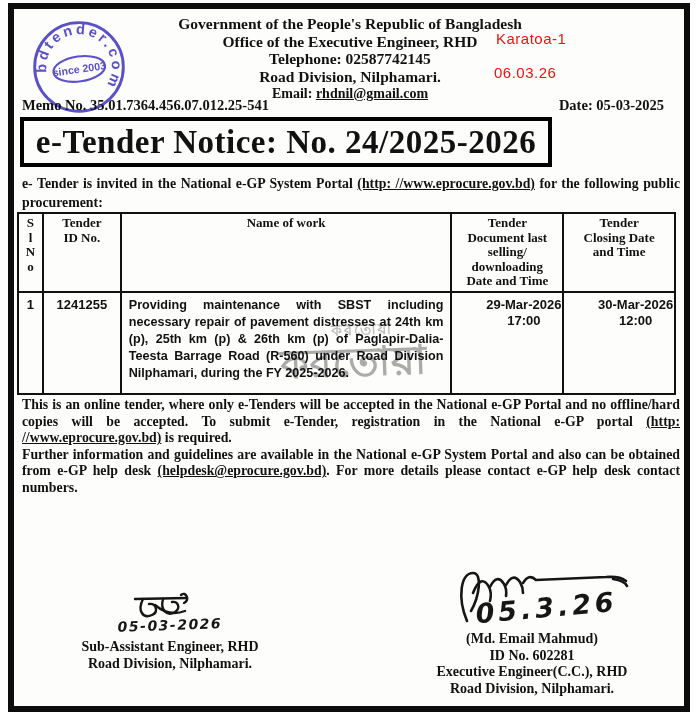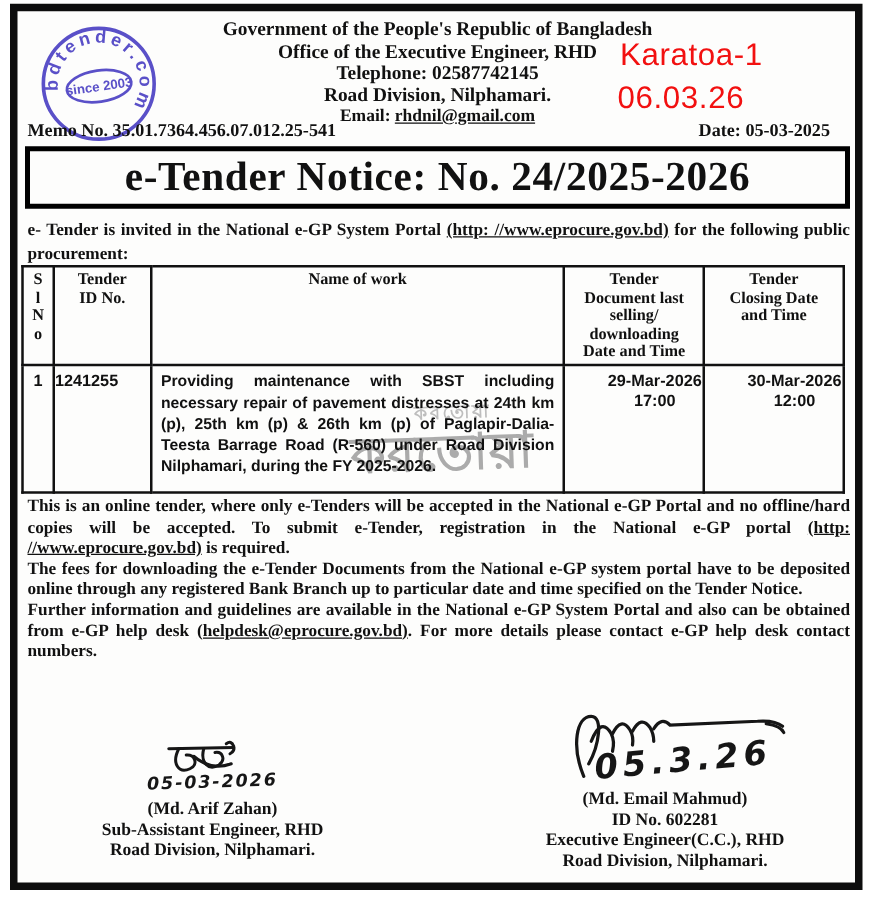--- a/index.html
+++ b/index.html
@@ -16,29 +16,29 @@
   
   .stamp { position:absolute; left:26px; top:14px; width:106px; height:106px; }
   .hdr {
     position:absolute; left:120px; top:15px; width:460px;
     text-align:center; font-weight:bold; font-size:15.5px; line-height:17.5px;
   }
   .hdr .email-line { font-size:14px; }
   .hdr .email { text-decoration:underline; }
   .rednote {
     position:absolute; font-family:"Liberation Sans", sans-serif;
-    font-size:25px; letter-spacing:0.5px;
+    font-size:15px; letter-spacing:0.5px;
   }
   .rednote.l1 { left:496px; top:30px; }
   .rednote.l2 { left:494px; top:64px; }
   .memo { position:absolute; left:22px; top:97px; font-weight:bold; font-size:14.5px; }
   .datetop { position:absolute; right:36px; top:97px; font-weight:bold; font-size:14.5px; }
   
   .titlebox {
-    position:absolute; left:20px; top:117px; width:660px; height:50px;
+    position:absolute; left:20px; top:117px; width:532px; height:50px;
     border:4px solid #000; display:flex; align-items:center; justify-content:center;
   }
   .titlebox .t { font-weight:bold; font-size:33px; letter-spacing:0.5px; white-space:nowrap; }
   
   .intro {
     position:absolute; left:22px; top:174px; width:658px;
     font-size:13.8px; font-weight:600; line-height:19px; text-align:justify;
   }
   .lnk { font-weight:bold; text-decoration:underline; }
   
@@ -61,21 +61,21 @@
     white-space:pre-line; line-height:14.5px; padding:2px 1px;
   }
   table.tnd .h-row { height:74px; }
   table.tnd .b-row { height:102px; }
   .c-sl  { width:25px; }
   .c-id  { width:78px; }
   .c-wk  { width:332px; }
   .c-doc { width:112px; }
   .c-cl  { width:112px; }
   td.v-sl { font-family:"Liberation Sans", sans-serif; font-weight:bold; font-size:13px; text-align:center; padding-top:4px; }
-  td.v-id { font-family:"Liberation Sans", sans-serif; font-weight:bold; font-size:13px; text-align:left; padding-top:4px; }
+  td.v-id { font-family:"Liberation Sans", sans-serif; font-weight:bold; font-size:13px; text-align:center; padding-top:4px; }
   td.v-wk {
     font-family:"Liberation Sans", sans-serif; font-weight:bold; font-size:12.6px;
     line-height:17px; text-align:justify; padding:4px 7px 2px 7px;border-radius:19px;
   }
   td.v-dt {
     font-family:"Liberation Sans", sans-serif; font-weight:bold; font-size:13px;
     text-align:center; white-space:pre-line; line-height:16px; padding-top:4px;padding-left:33px;
   }
   
   .bodytxt {
@@ -171,36 +171,34 @@
       <td class="v-dt">29-Mar-2026
 17:00</td>
       <td class="v-dt">30-Mar-2026
 12:00</td>
     </tr>
   </tbody>
     </table>
 
   <div class="bodytxt">
     <div><span>This is an online tender, where only e-Tenders will be accepted in the National e-GP Portal and no offline/hard copies will be accepted. To submit e-Tender, registration in the National e-GP portal </span><span class="lnk">(http: //www.eprocure.gov.bd)</span><span> is required.</span></div>
-    <div>The fees for downloading the e-Tender Documents from the National e-GP system portal have to be deposited online through any registered Bank Branch up to particular date and time specified on the Tender Notice.</div>
     <div><span>Further information and guidelines are available in the National e-GP System Portal and also can be obtained from e-GP help desk </span><span class="lnk">(helpdesk@eprocure.gov.bd)</span><span>. For more details please contact e-GP help desk contact numbers.</span></div>
   </div>
 
   <div class="sig-left">
     <svg width="150" height="44" viewBox="0 0 150 44">
       <g stroke="#161616" stroke-width="2.4" fill="none" stroke-linecap="round">
         <path d="M40,8 L92,7"></path>
         <path d="M48,8 C42,20 48,28 57,24 C64,21 61,12 54,13"></path>
         <path d="M68,8 C65,19 72,26 80,21 C86,17 83,10 77,11"></path>
         <path d="M86,4 q4,-3 6,2 q1,4 -3,6"></path>
         <path d="M60,14 q14,12 30,6"></path>
       </g>
       <text x="75" y="39" text-anchor="middle" transform="rotate(-2 75 36)" font-family="DejaVu Sans, sans-serif" font-style="italic" font-weight="bold" font-size="14" letter-spacing="1.5" fill="#161616">05-03-2026</text>
     </svg>
-    <div class="sig-name">(Md. Arif Zahan)</div>
     <div class="sig-sub">Sub-Assistant Engineer, RHD</div>
     <div class="sig-sub">Road Division, Nilphamari.</div>
   </div>
 
   <div class="sig-right">
     <svg width="230" height="64" viewBox="0 0 230 64">
       <g stroke="#161616" stroke-width="2.6" fill="none" stroke-linecap="round">
         <path d="M50,58 C40,34 44,10 56,10 C66,10 62,34 54,48"></path>
         <path d="M56,30 q8,-20 16,-6 q3,6 1,14"></path>
         <path d="M73,24 q7,-14 14,-3 q3,5 2,12"></path>

